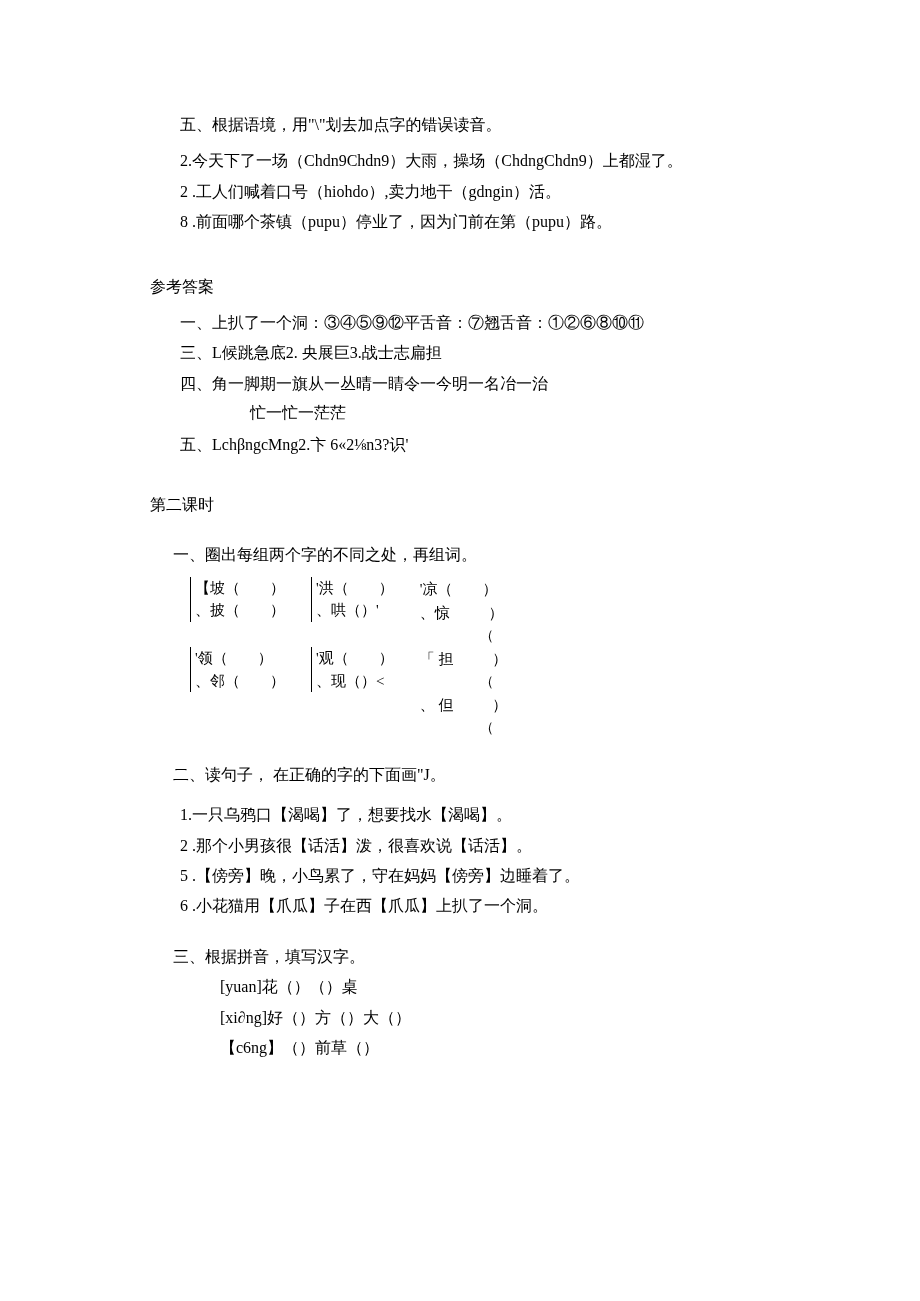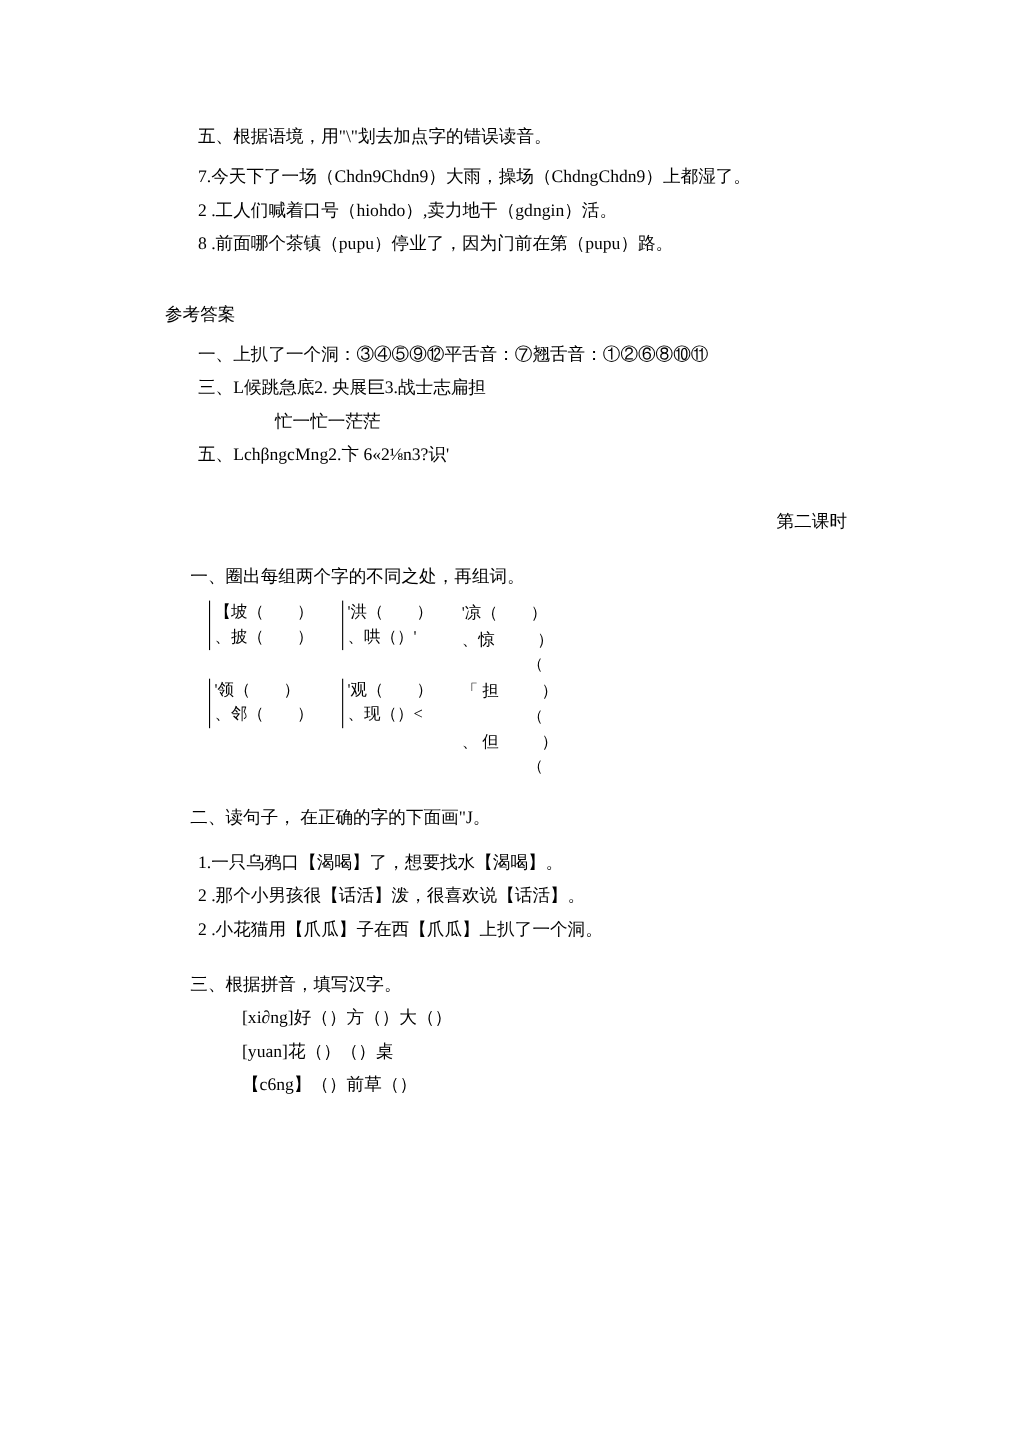--- a/index.html
+++ b/index.html
@@ -14,21 +14,21 @@
   }
   .page {
     padding: 110px 150px 40px 150px;
     font-size: 16px;
     line-height: 1.9;
   }
   .indent1 { padding-left: 30px; }
   .indent2 { padding-left: 70px; }
   .indent3 { padding-left: 100px; font-family: Liberation Mono, monospace; }
   .ans-left { padding-left: 0; }
-  .center { text-align: right; }
+  .center { text-align: left; }
   .sec-title { margin-top: 20px; margin-left: 23px; }
   .q-block { margin-top: 6px; }
 
   
   table.word-table {
     border-collapse: collapse;
     margin-left: 30px;
     margin-top: 6px;
   }
   table.word-table td {
@@ -49,29 +49,30 @@
   }
   .pair-line{ white-space:nowrap;}
   .rparen{ display:inline-block; text-align:right;}
 </style>
 </head>
 <body>
 
 <div class="page">
 
   <div class="indent1">五、根据语境，用"\"划去加点字的错误读音。</div>
-  <div class="indent1 q-block">7.今天下了一场（Chdn9Chdn9）大雨，操场（ChdngChdn9）上都湿了。</div>
+  <div class="indent1 q-block">2.今天下了一场（Chdn9Chdn9）大雨，操场（ChdngChdn9）上都湿了。</div>
   <div class="indent1">2 .工人们喊着口号（hiohdo）,卖力地干（gdngin）活。</div>
   <div class="indent1">8 .前面哪个茶镇（pupu）停业了，因为门前在第（pupu）路。</div>
 
   <div style="height:34px"></div>
 
   <div class="ans-left">参考答案</div>
   <div class="indent1 q-block">一、上扒了一个洞：③④⑤⑨⑫平舌音：⑦翘舌音：①②⑥⑧⑩⑪</div>
   <div class="indent1">三、L候跳急底2. 央展巨3.战士志扁担</div>
+  <div class="indent1">四、角一脚期一旗从一丛晴一睛令一今明一名冶一治</div>
   <div class="indent3">忙一忙一茫茫</div>
   <div class="indent1">五、LchβngcMng2.卞 6«2⅛n3?识'</div>
 
   <div style="height:30px"></div>
 
   <div class="center">第二课时</div>
 
   <div class="ans-left sec-title">一、圈出每组两个字的不同之处，再组词。</div>
 
   <table class="word-table">
@@ -126,20 +127,21 @@
         <div class="pair-line small" style="padding-left:60px">（</div>
       </td>
     </tr>
   </tbody>
     </table>
 
   <div class="ans-left sec-title">二、读句子， 在正确的字的下面画"J。</div>
   <div style="height:10px"></div>
   <div class="indent1">1.一只乌鸦口【渴喝】了，想要找水【渴喝】。</div>
   <div class="indent1">2 .那个小男孩很【话活】泼，很喜欢说【话活】。</div>
-  <div class="indent1">2 .小花猫用【爪瓜】子在西【爪瓜】上扒了一个洞。</div>
+  <div class="indent1">5 .【傍旁】晚，小鸟累了，守在妈妈【傍旁】边睡着了。</div>
+  <div class="indent1">6 .小花猫用【爪瓜】子在西【爪瓜】上扒了一个洞。</div>
 
   <div class="ans-left sec-title">三、根据拼音，填写汉字。</div>
+  <div class="indent2">[yuan]花（）（）桌</div>
   <div class="indent2">[xi∂ng]好（）方（）大（）</div>
-  <div class="indent2">[yuan]花（）（）桌</div>
   <div class="indent2">【c6ng】（）前草（）</div>
 
 </div>
 
 </body></html>

